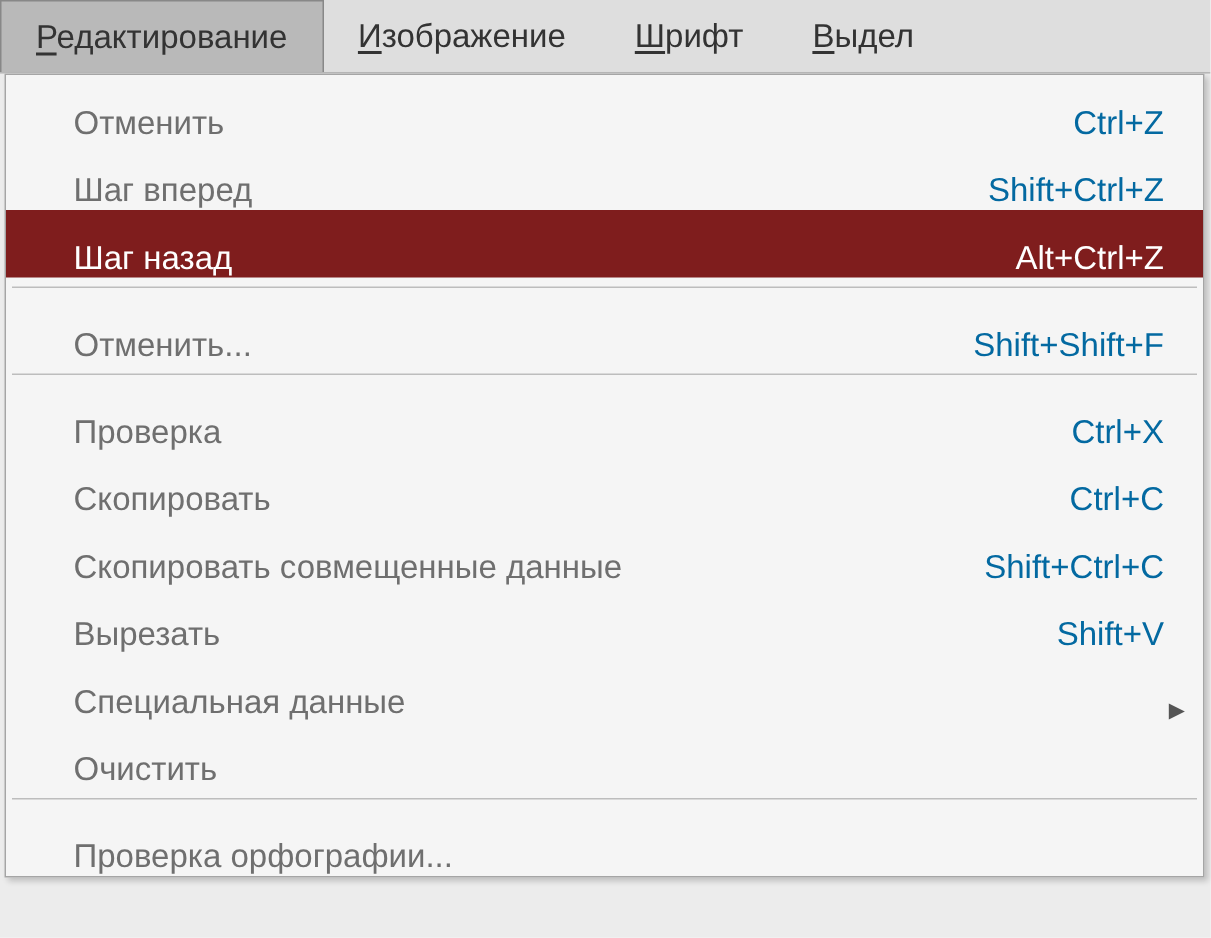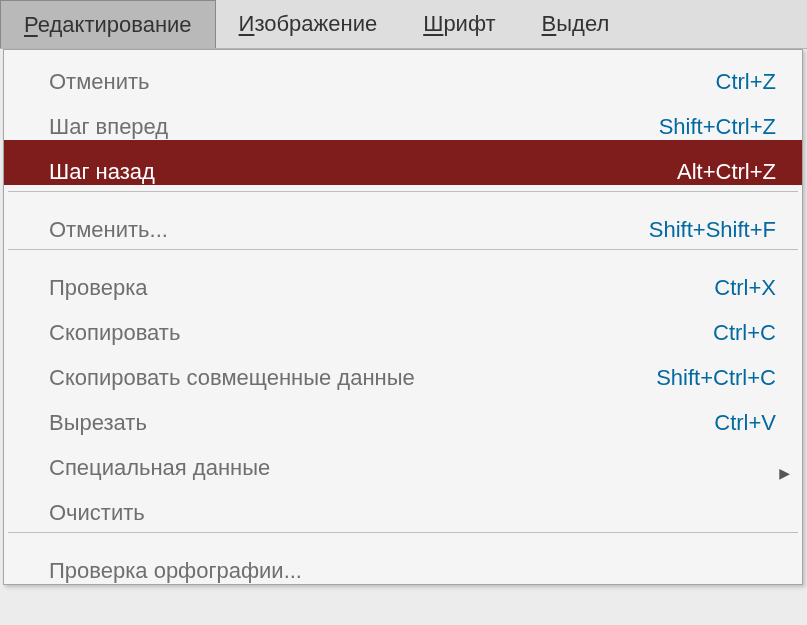--- a/index.html
+++ b/index.html
@@ -121,21 +121,21 @@
     <div class="menu-item">
       <span>Скопировать</span>
       <span class="shortcut">Ctrl+C</span>
     </div>
     <div class="menu-item">
       <span>Скопировать совмещенные данные</span>
       <span class="shortcut">Shift+Ctrl+C</span>
     </div>
     <div class="menu-item">
       <span>Вырезать</span>
-      <span class="shortcut">Ctrl+V</span>
+      <span class="shortcut">Shift+V</span>
     </div>
     <div class="menu-item">
       <span>Специальная данные</span>
       <span class="submenu-arrow">▶</span>
     </div>
     <div class="menu-item">
       <span>Очистить</span>
     </div>
     <div class="separator"></div>
     <div class="menu-item">

